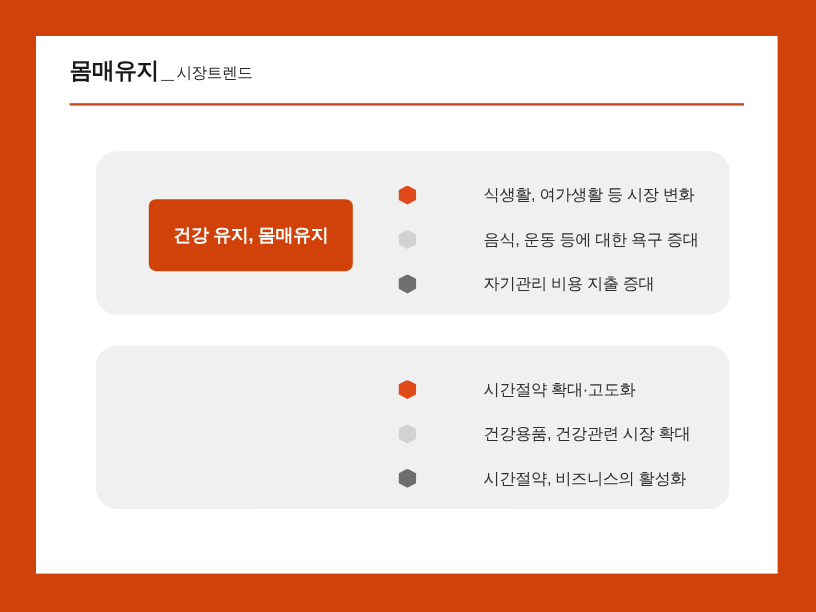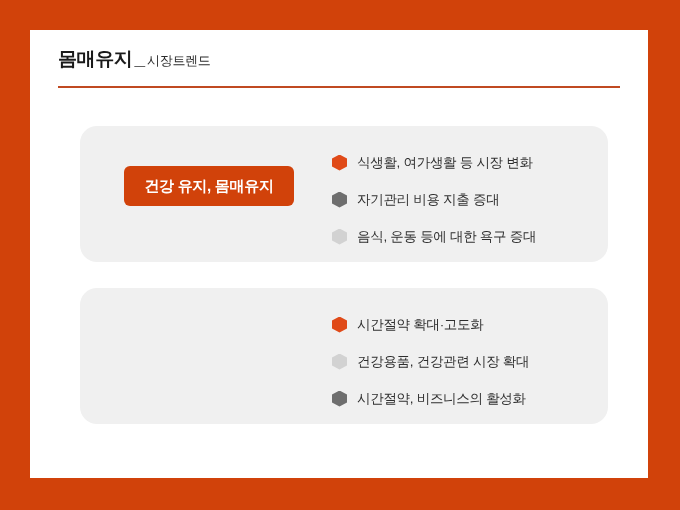--- a/index.html
+++ b/index.html
@@ -83,21 +83,21 @@
     border-radius: 17px;
   }
   #card-1 { top: 96px; }
   #card-2 { top: 258px; }
 
   .pill {
     position: absolute;
     left: 44px;
     top: 40px;
     width: 170px;
-    height: 40px;
+    height: 60px;
     border-radius: 6px;
     display: flex;
     align-items: center;
     justify-content: center;
     color: #FFFFFF;
     font-size: 15px;
     font-weight: bold;
     letter-spacing: -0.3px;
     white-space: nowrap;
   }
@@ -125,20 +125,21 @@
   }
   .hex-orange { background: #E04A18; }
   .hex-dark   { background: #6E6E6E; }
   .hex-light  { background: #D2D2D2; }
 
   .bullet-text {
     font-size: 13.5px;
     color: #2E2E2E;
     letter-spacing: -0.3px;
     white-space: nowrap;
+    margin-left: 46px;
   }
 </style>
 </head>
 <body>
 
 <div id="slide">
   <div id="page">
 
     <div id="header">
       <div id="header-titles">
@@ -148,26 +149,26 @@
     </div>
 
     <div class="card" id="card-1">
       <div class="pill pill-orange">건강 유지, 몸매유지</div>
       <div class="bullets">
         <div class="bullet-row">
           <span class="hex hex-orange"></span>
           <span class="bullet-text">식생활, 여가생활 등 시장 변화</span>
         </div>
         <div class="bullet-row">
+          <span class="hex hex-light"></span>
+          <span class="bullet-text">음식, 운동 등에 대한 욕구 증대</span>
+        </div>
+        <div class="bullet-row">
           <span class="hex hex-dark"></span>
           <span class="bullet-text">자기관리 비용 지출 증대</span>
-        </div>
-        <div class="bullet-row">
-          <span class="hex hex-light"></span>
-          <span class="bullet-text">음식, 운동 등에 대한 욕구 증대</span>
         </div>
       </div>
     </div>
 
     <div class="card" id="card-2">
       <div class="bullets">
         <div class="bullet-row">
           <span class="hex hex-orange"></span>
           <span class="bullet-text">시간절약 확대·고도화</span>
         </div>

